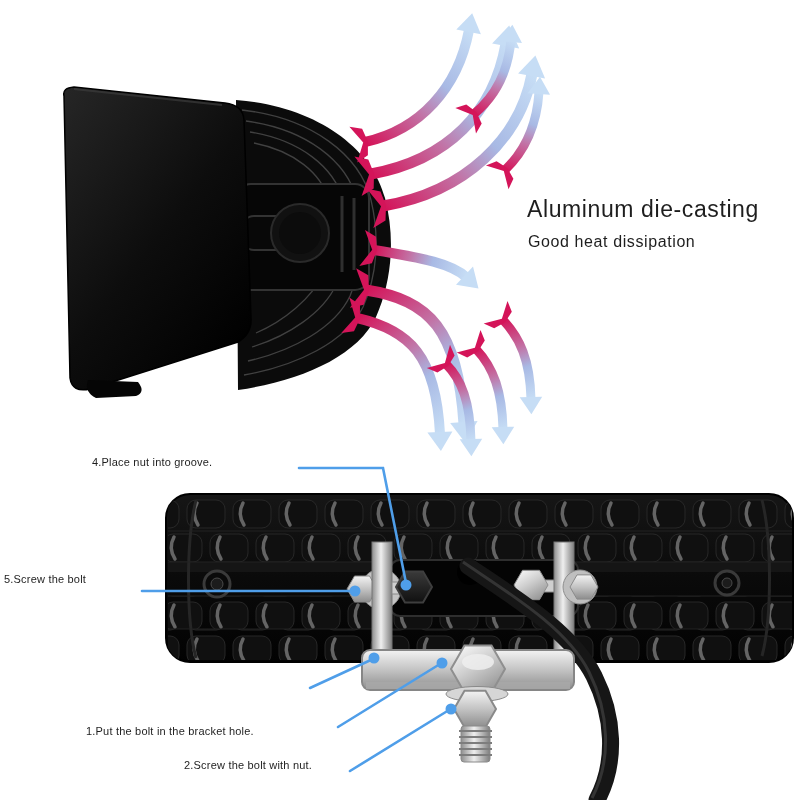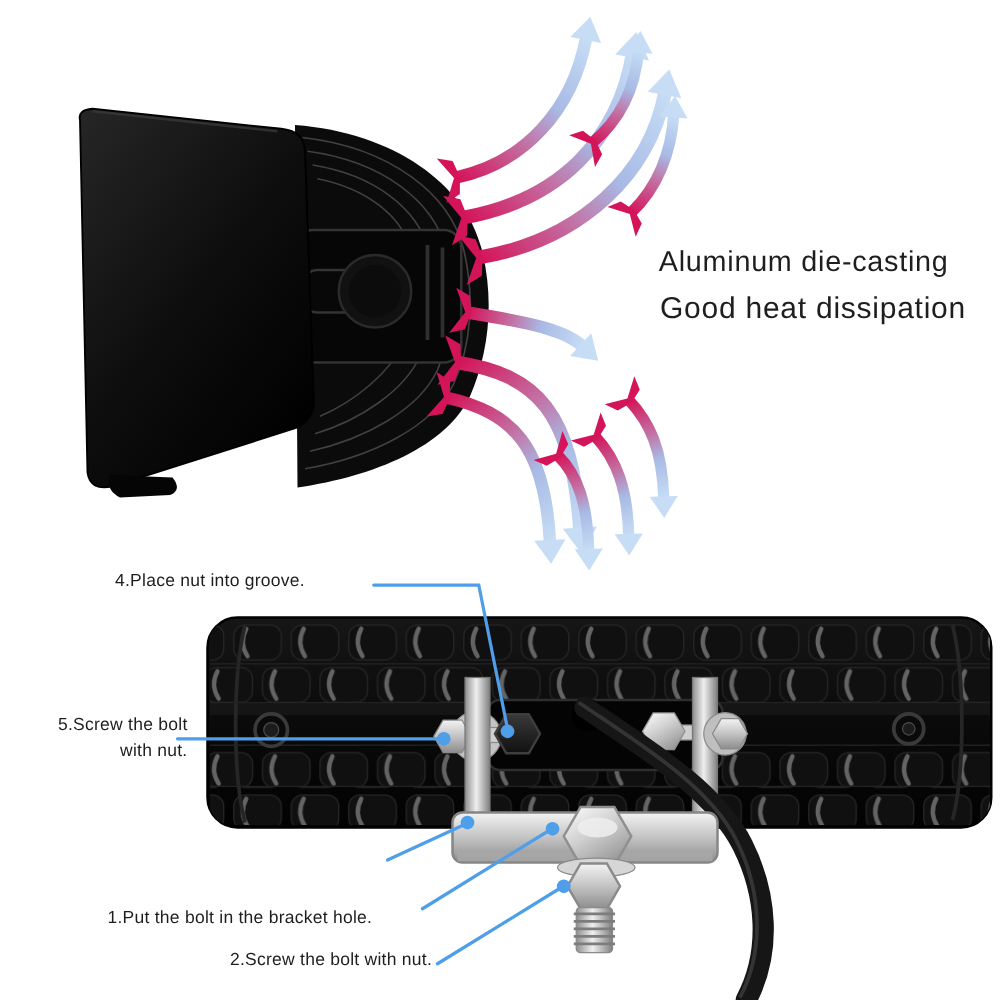--- a/index.html
+++ b/index.html
@@ -1,39 +1,38 @@
 <!DOCTYPE html>
 <html style="--callout-blue: #4f9ee9;"><head>
 <meta charset="utf-8">
 <style>
   html,body{margin:0;padding:0;background:#fff;}
   .canvas{position:relative;width:800px;height:800px;background:#fff;overflow:hidden;
           font-family:"Liberation Sans",sans-serif;}
   .label{position:absolute;color:#1e1e1e;white-space:nowrap;}
   .heading{font-size:23px;letter-spacing:.6px;}
-  #heading2{font-size:24px;}
-  .step{font-size:14px;letter-spacing:.2px;}
-  #step5{width:146px;text-align:right;line-height:21px;white-space:normal;}
+  #heading2{font-size:16px;}
+  .step{font-size:11px;letter-spacing:.2px;}
+  #step5{width:146px;text-align:left;line-height:21px;white-space:normal;}
   svg{position:absolute;left:0;top:0;}
   .callout{stroke:var(--callout-blue,#4f9ee9);stroke-width:2.6;fill:none;stroke-linecap:round;}
   .dot{fill:var(--callout-blue,#4f9ee9);stroke:none;}
 </style>
 </head>
 <body>
 
 <div class="canvas">
 
   <div class="label heading" id="heading1" style="left:527px;top:196px">Aluminum die-casting</div>
   <div class="label heading" id="heading2" style="left:528px;top:233px">Good heat dissipation</div>
 
   <div class="label step" id="step4" style="left:92px;top:456px">4.Place nut into groove.</div>
 
   <div class="label step" id="step5" style="left:4px;top:569px">
     <div>5.Screw the bolt</div>
-    <div>with nut.</div>
   </div>
 
   <div class="label step" id="step1" style="left:86px;top:725px">1.Put the bolt in the bracket hole.</div>
   <div class="label step" id="step2" style="left:184px;top:759px">2.Screw the bolt with nut.</div>
 
   <svg width="800" height="800" viewBox="0 0 800 800">
     <defs id="adefs">
       <linearGradient id="ffGrad" x1="0" y1="0" x2="0.8" y2="1">
         <stop offset="0" stop-color="#262626"></stop>
           <stop offset="0.55" stop-color="#0d0d0d"></stop>

